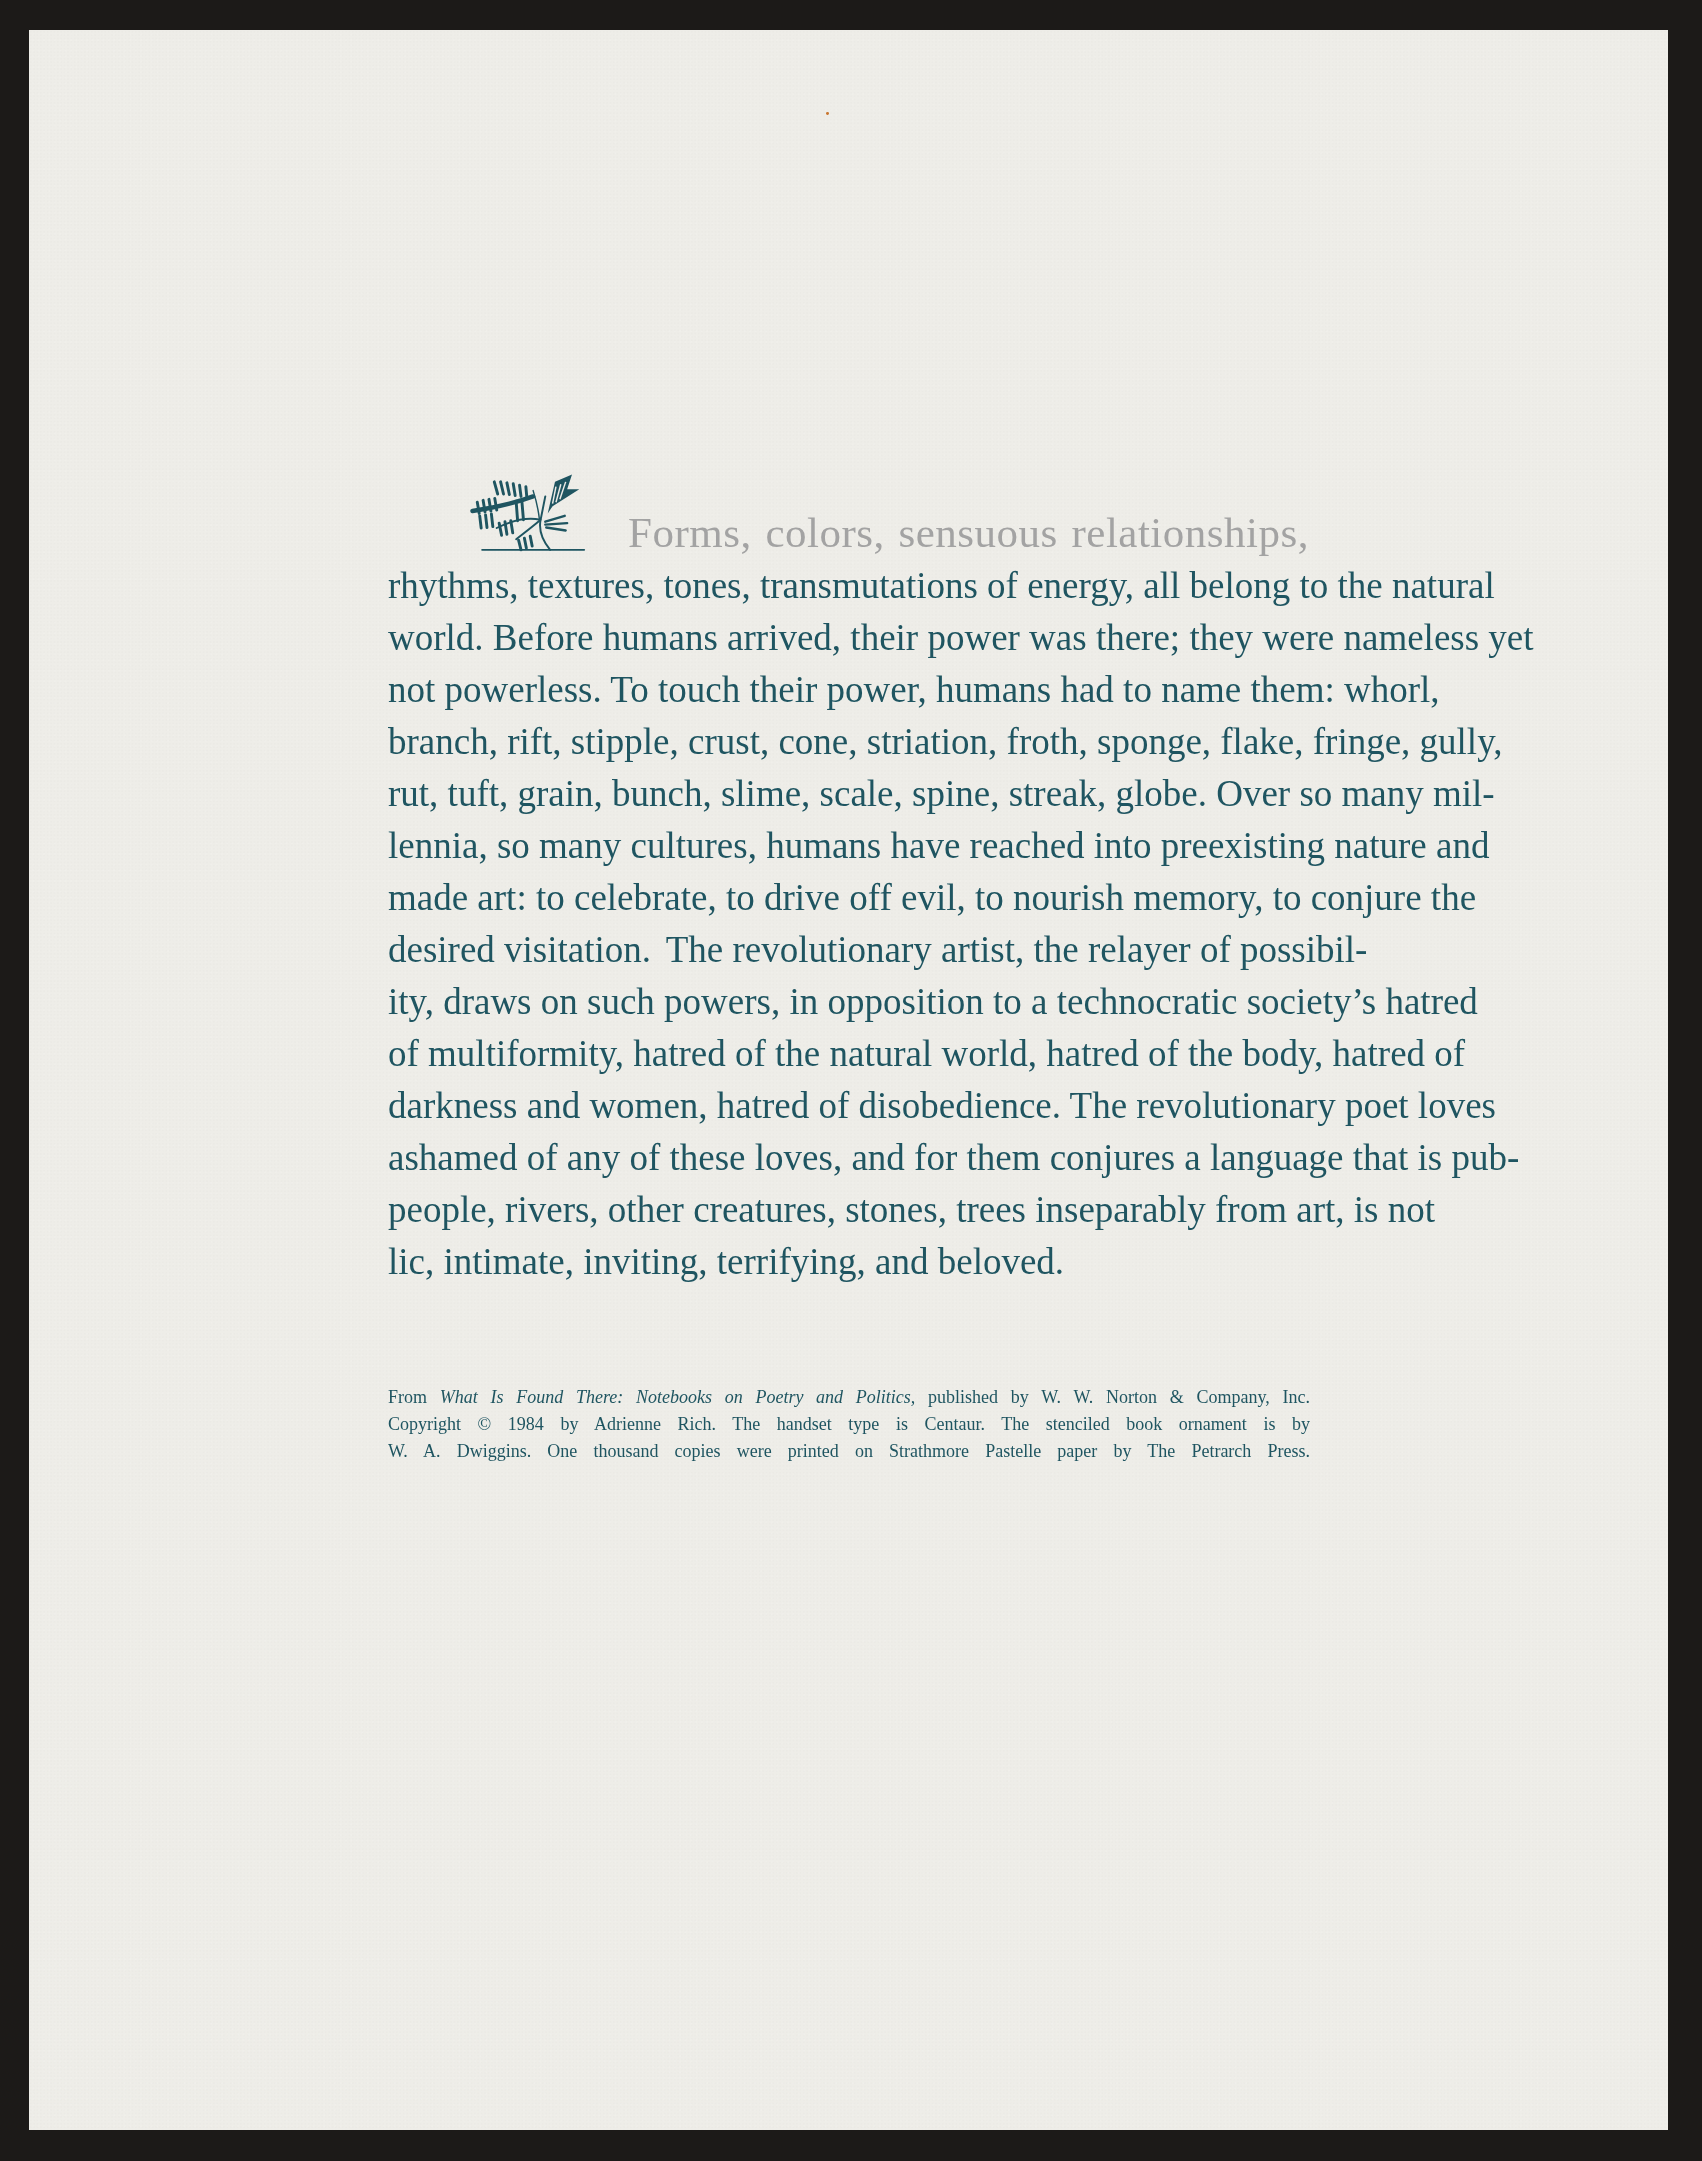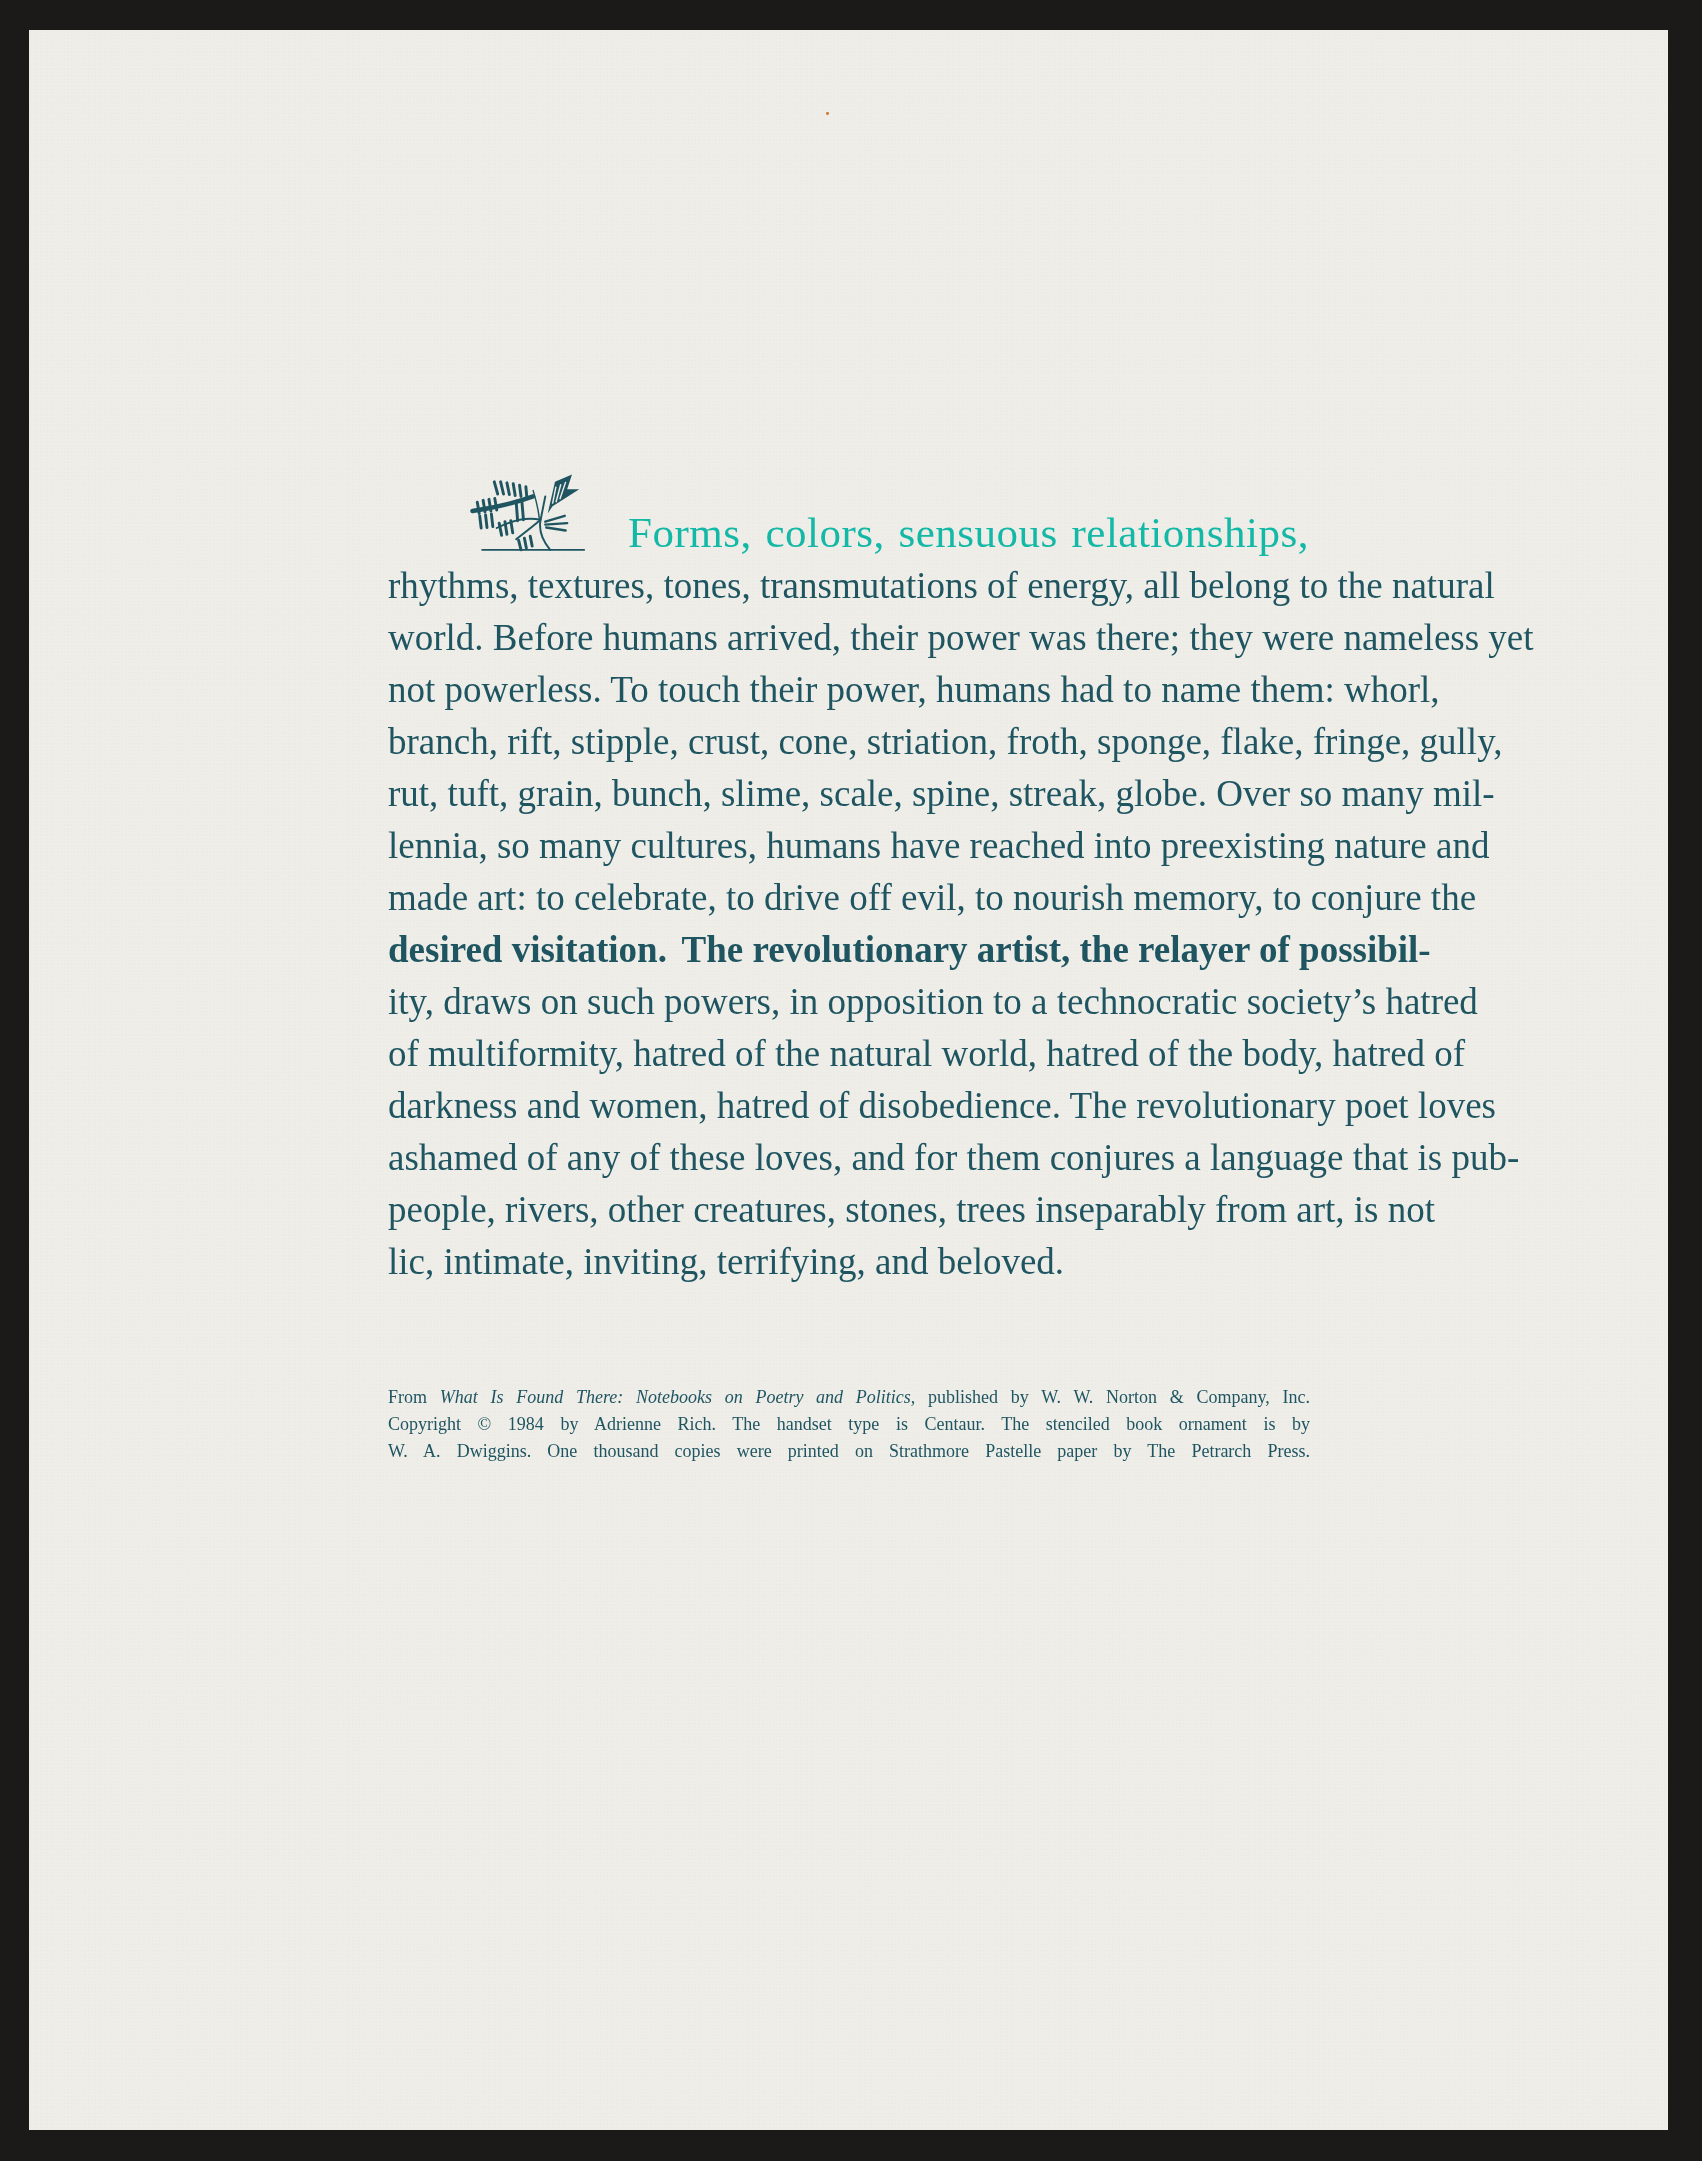--- a/index.html
+++ b/index.html
@@ -31,21 +31,21 @@
     position: absolute;
     left: 453px; top: 467px;
     width: 136px; height: 88px;
   }
   .heading {
     position: absolute;
     left: 628px; top: 506px;
     width: 681px;
     font-size: 43px;
     line-height: 54px;
-    color: #14b8a6;
+    color: #a3a3a3;
     text-align: justify;
     text-align-last: justify;
     letter-spacing: 0.5px;
     white-space: nowrap;
   }
   .body-text {
     position: absolute;
     left: 388px; top: 560px;
     width: 923px;
     color: #1f5561;
@@ -134,21 +134,21 @@
 <div class="heading">Forms, colors, sensuous relationships,</div>
 
 <div class="body-text">
   <div class="line">rhythms, textures, tones, transmutations of energy, all belong to the natural</div>
   <div class="line">world. Before humans arrived, their power was there; they were nameless yet</div>
   <div class="line">not powerless. To touch their power, humans had to name them: whorl,</div>
   <div class="line">branch, rift, stipple, crust, cone, striation, froth, sponge, flake, fringe, gully,</div>
   <div class="line">rut, tuft, grain, bunch, slime, scale, spine, streak, globe. Over so many mil-</div>
   <div class="line">lennia, so many cultures, humans have reached into preexisting nature and</div>
   <div class="line">made art: to celebrate, to drive off evil, to nourish memory, to conjure the</div>
-  <div class="line" style="text-align-last: justify; display:flex; justify-content:space-between; align-items:center;font-weight:bold;">
+  <div class="line" style="text-align-last: justify; display:flex; justify-content:space-between; align-items:center;">
     <span>desired visitation.</span>
     <svg class="inline-orn" viewBox="0 0 100 72">
       <line x1="8" y1="66" x2="96" y2="66" stroke="#cf432e" stroke-width="3"></line>
       <path d="M66 66 Q58 52 62 38 Q64 28 68 18" stroke="#cf432e" stroke-width="3" fill="none"></path>
       <path d="M15 38 Q40 30 60 22" stroke="#cf432e" stroke-width="7" fill="none"></path>
       <g stroke="#cf432e" stroke-width="4">
         <line x1="28" y1="10" x2="31" y2="24"></line>
           <line x1="36" y1="10" x2="38" y2="24"></line>
         <line x1="44" y1="11" x2="46" y2="24"></line>
           <line x1="52" y1="13" x2="53" y2="26"></line>

